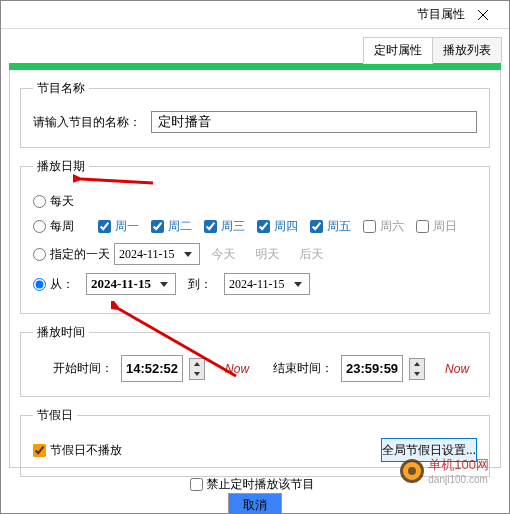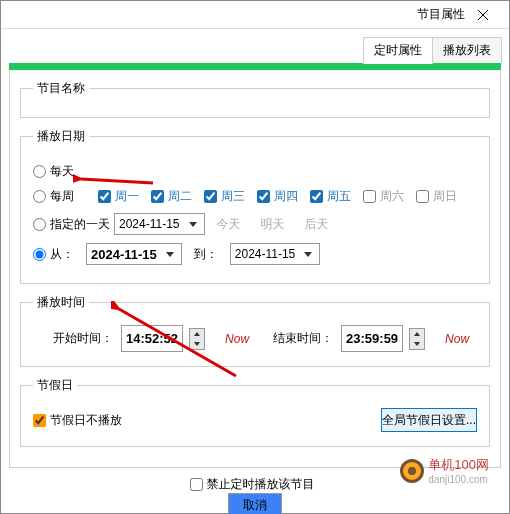--- a/index.html
+++ b/index.html
@@ -18,21 +18,21 @@
 legend { font-size: 12px; padding: 0 4px; }
 .row { display: flex; align-items: center; margin: 4px 0; flex-wrap: wrap; gap: 4px; }
 .name-row { margin-top: 4px; }
 .name-label { margin-right: 6px; }
 .name-input { flex: 1; border: 1px solid #888; padding: 3px 6px; height: 22px; }
 .radio-row { margin: 8px 0; }
 input[type=radio], input[type=checkbox] { margin: 0 4px 0 0; vertical-align: middle; }
 .wk-check { color: #1a6fb5; display: inline-flex; align-items: center; margin-right: 8px; font-size: 12px; }
 .wk-check.gray { color: #999; }
 .date-box { border: 1px solid #999; padding: 2px 4px; height: 22px; display: inline-flex; align-items: center; gap: 6px; background: #fff; }
-.date-text { font-family: Liberation Sans, sans-serif; font-weight: bold; font-size: 13px; }
+.date-text { font-family: Liberation Serif, serif; font-weight: bold; font-size: 13px; }
 .date-text.normal { font-weight: normal; font-size: 12px; }
 .dd-icon { width: 14px; height: 14px; display: inline-flex; align-items: center; justify-content: center; }
 .dd-icon::before { content: ""; border-left: 4px solid transparent; border-right: 4px solid transparent; border-top: 5px solid #333; }
 .gray-text { color: #aaa; margin: 0 8px; }
 .time-box { border: 1px solid #999; padding: 2px 4px; height: 27px; display: inline-flex; align-items: center; background: #fff; }
 .time-text { font-family: Arial, sans-serif; font-weight: bold; font-size: 13px; }
 .spinner { display: inline-flex; flex-direction: column; margin-left: 2px; border: 1px solid #999; }
 .spin-btn { width: 14px; height: 10px; background: #e8e8e8; display: flex; align-items: center; justify-content: center; }
 .spin-btn.up::before { content: ""; border-left: 3px solid transparent; border-right: 3px solid transparent; border-bottom: 4px solid #333; }
 .spin-btn.down::before { content: ""; border-left: 3px solid transparent; border-right: 3px solid transparent; border-top: 4px solid #333; }
@@ -65,20 +65,24 @@
 
   <div class="content">
     <div class="tabs">
       <div class="tab active">定时属性</div>
       <div class="tab">播放列表</div>
     </div>
     <div class="tab-body">
 
       <fieldset>
         <legend>节目名称</legend>
+        <div class="row name-row">
+          <span class="name-label">请输入节目的名称：</span>
+          <input type="text" class="name-input" value="定时播音" style="">
+        </div>
       </fieldset>
 
       <fieldset>
         <legend>播放日期</legend>
 
         <div class="row radio-row">
           <label><input type="radio" name="pd" style=""><span>每天</span></label>
         </div>
 
         <div class="row radio-row">

